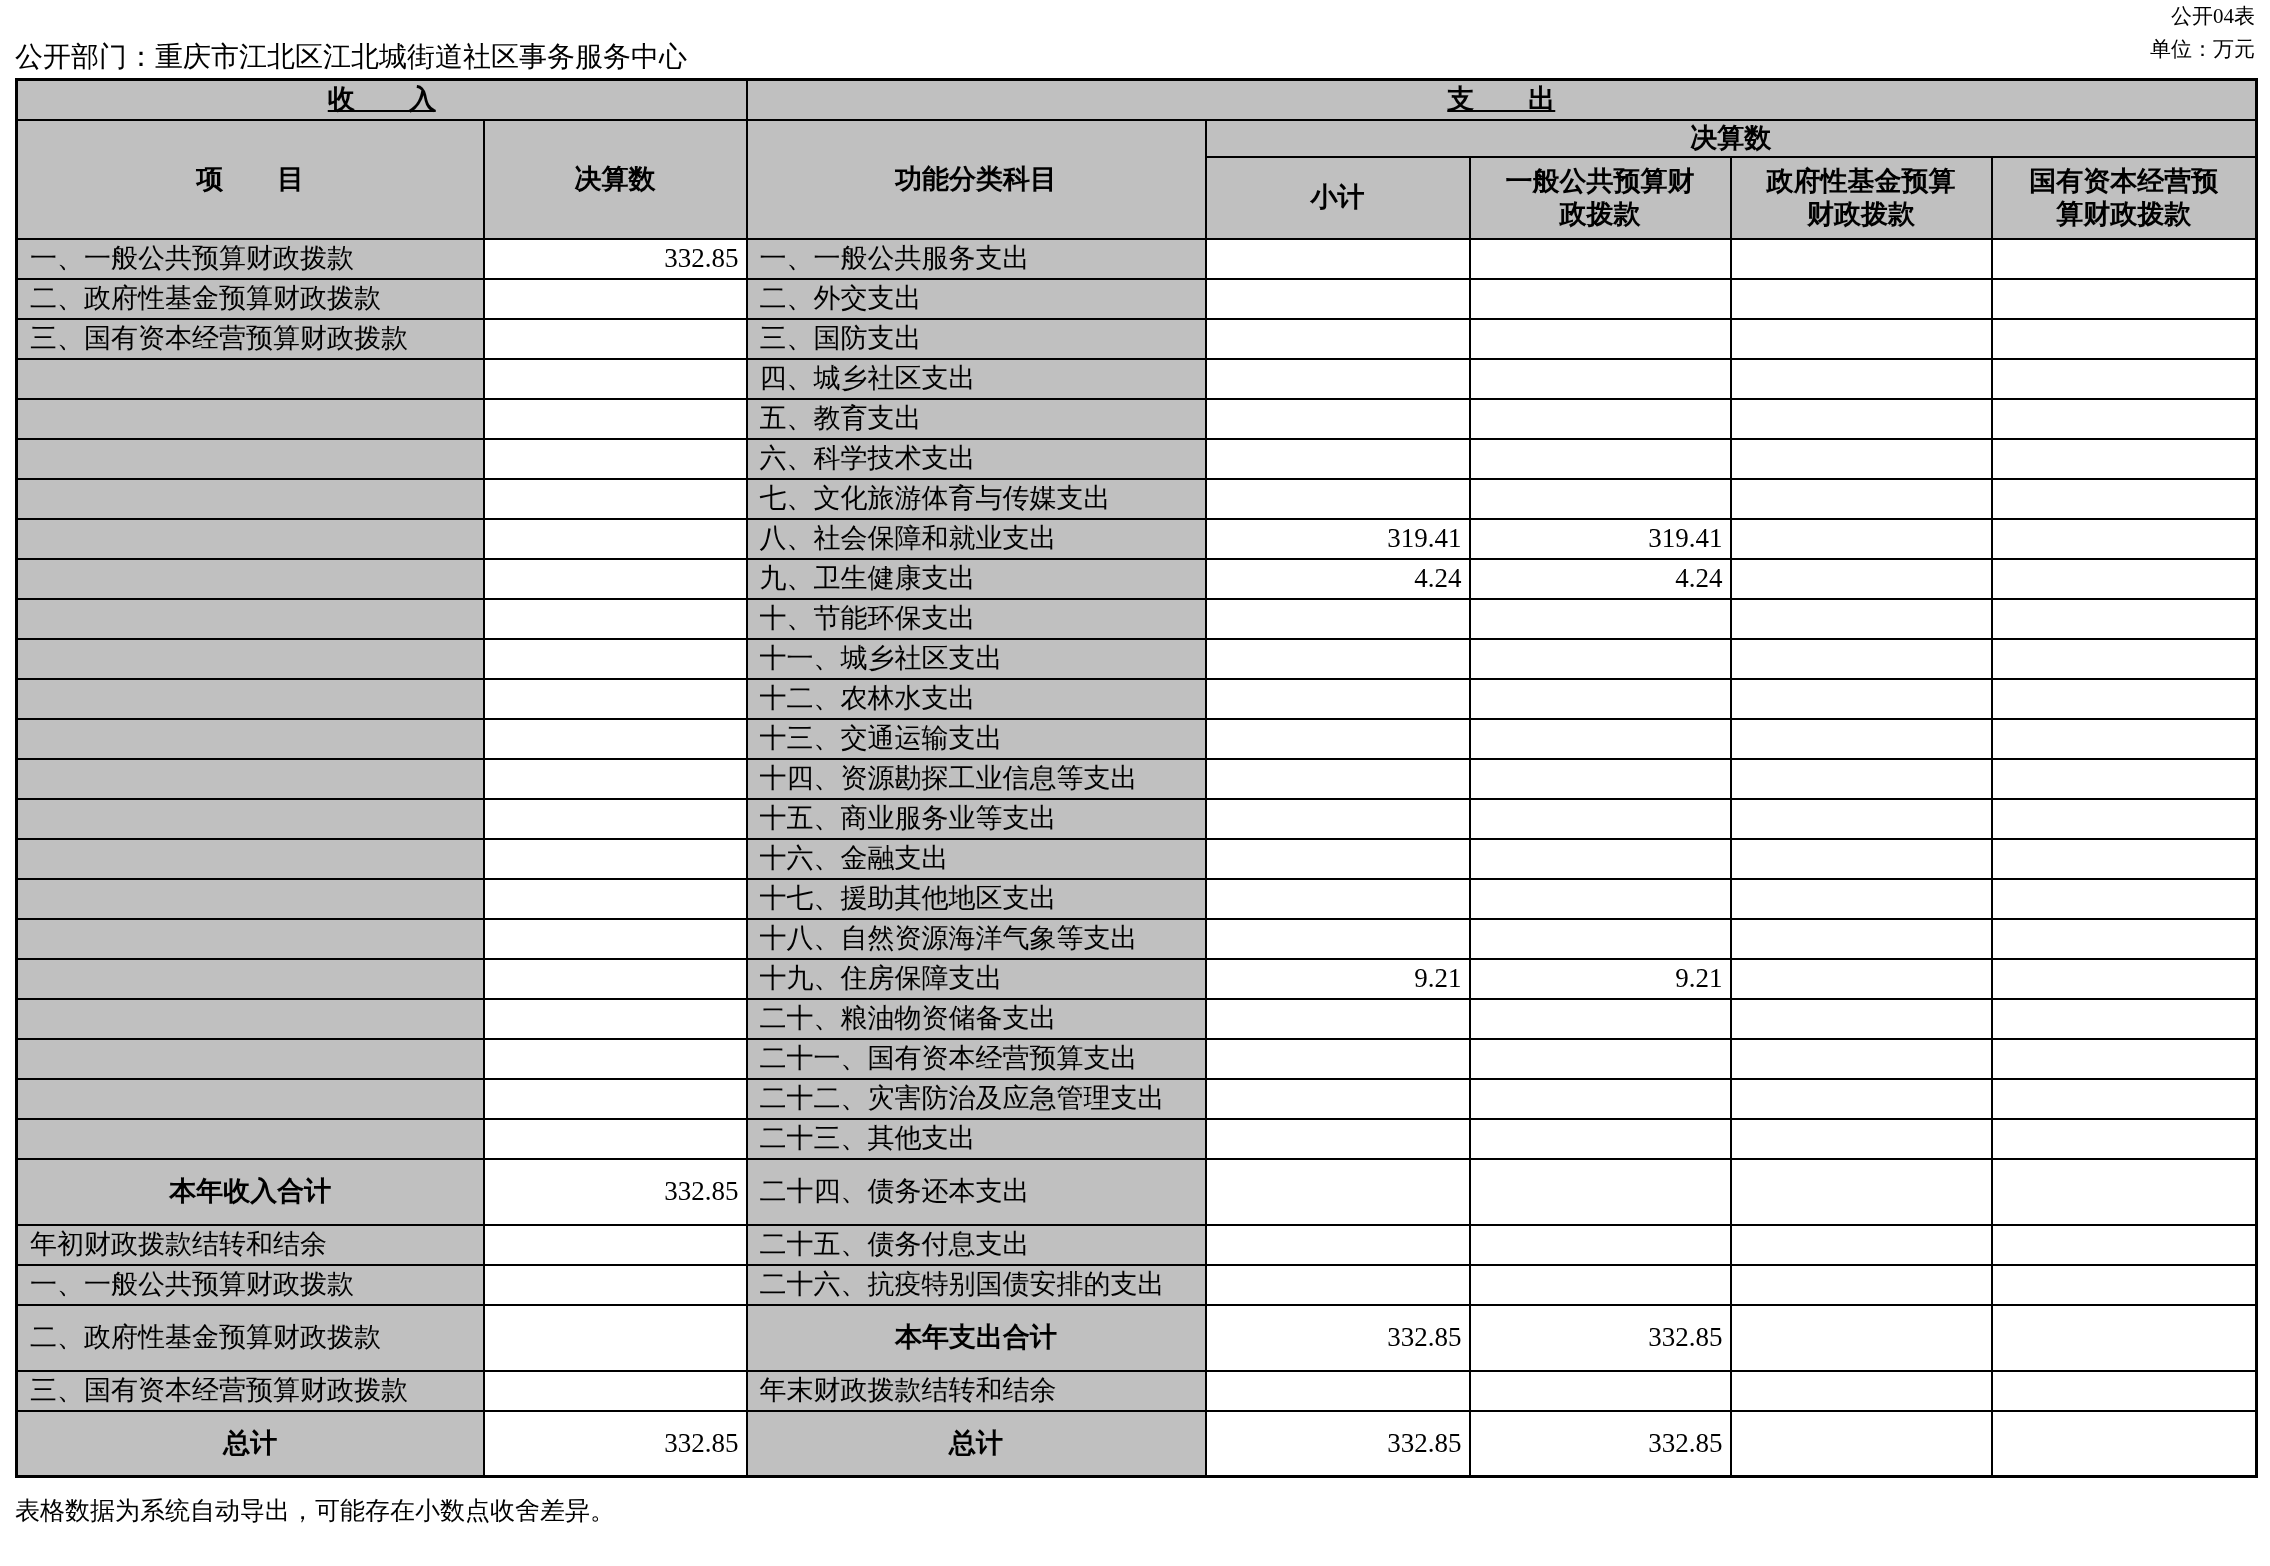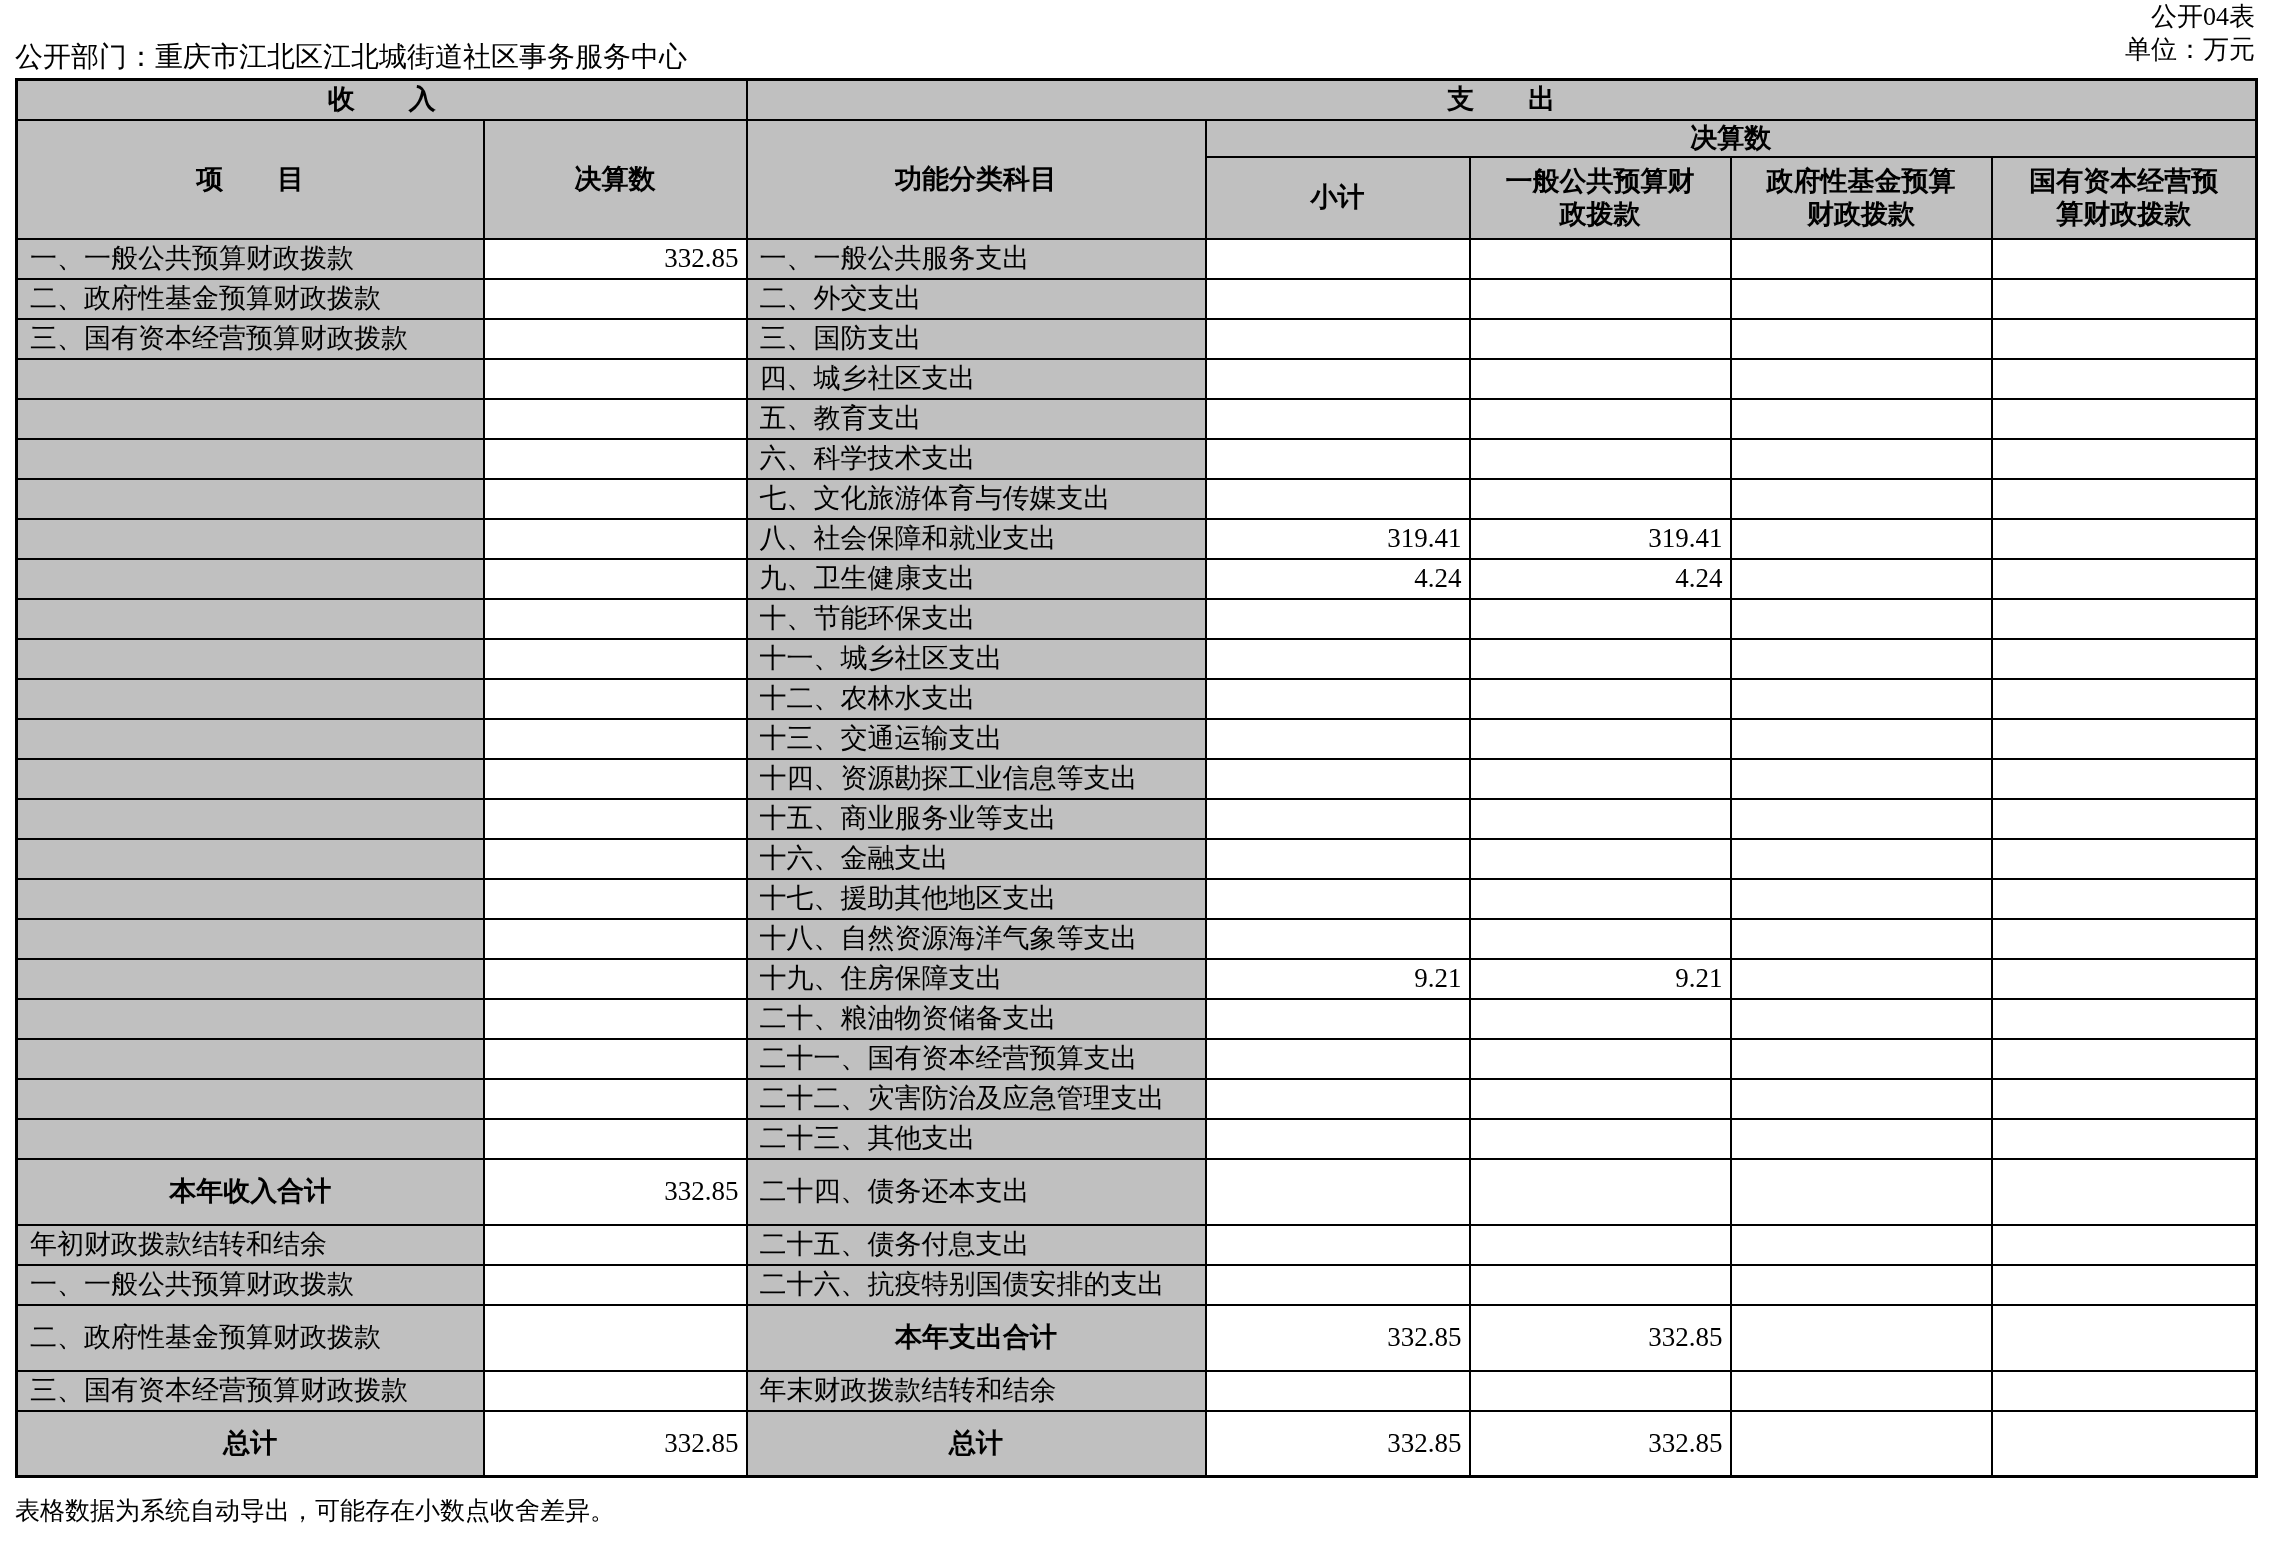--- a/index.html
+++ b/index.html
@@ -1,25 +1,25 @@
 <!DOCTYPE html>
 <html><head>
 <meta charset="utf-8">
 <style>
   html,body{margin:0;padding:0;background:#ffffff;color:#000;}
   body{width:2270px;height:1566px;font-family:"Liberation Serif","DejaVu Serif",serif;}
   .page{position:relative;width:2270px;height:1566px;overflow:hidden;}
   .title{margin:6px 0 0 0;text-align:center;font-size:48px;font-weight:bold;letter-spacing:3px;}
   .subhead{position:relative;height:78px;margin:0 15px;}
-  .meta{position:absolute;right:0;top:0;text-align:right;font-size:26px;line-height:33px;}
+  .meta{position:absolute;right:0;top:0;text-align:right;font-size:21px;line-height:33px;}
   .dept{position:absolute;left:0;bottom:2px;font-size:28px;}
   table{border-collapse:collapse;table-layout:fixed;width:2240px;margin:0 15px;border:3px solid #000;}
   th,td{border:2px solid #000;overflow:hidden;vertical-align:middle;}
   thead th{background:#c0c0c0;font-weight:bold;font-size:27px;text-align:center;white-space:pre-line;line-height:1.25;}
-  tr.hrow-1{height:40px;}
+  tr.hrow-1{height:40px;text-decoration:underline;}
   tr.hrow-2{height:36px;}
   tr.hrow-3{height:82px;}
   tbody tr{height:40px;}
   tbody td{font-size:27px;line-height:1.1;}
   td.label{background:#c0c0c0;text-align:left;padding:0 2px 0 12px;}
   td.label.center{text-align:center;font-weight:bold;padding:17px;}
   td.value{background:#ffffff;text-align:right;padding:0 7px 0 0;}
   .notes{margin:10px 15px 0;font-size:25px;line-height:46px;}
 </style>
 </head>

